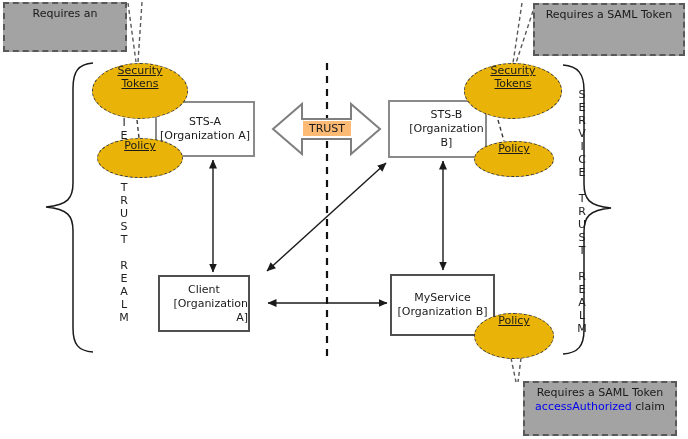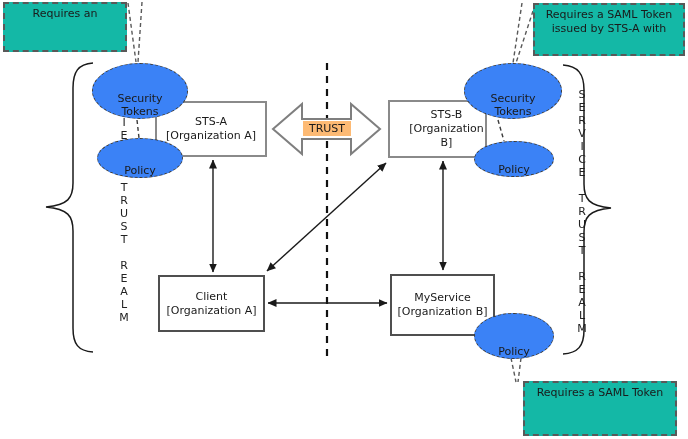--- a/index.html
+++ b/index.html
@@ -9,27 +9,27 @@
   }
   .layer-svg{position:absolute;left:0;top:0;z-index:2;}
   .nodebox{
     position:absolute;z-index:1;background:#ffffff;box-sizing:border-box;
     display:flex;flex-direction:column;align-items:center;justify-content:center;
     font-size:11px;line-height:14px;text-align:center;
   }
   .nodebox.light{border:2px solid #8a8a8a;}
   .nodebox.dark{border:2px solid #4f4f4f;}
   .ellipse{
-    position:absolute;z-index:3;background:#3b82f6;box-sizing:border-box;
+    position:absolute;z-index:3;background:#eab308;box-sizing:border-box;
     border:1.6px dashed #3c3c3c;border-radius:50%;
-    display:flex;align-items:flex-end;justify-content:center;
-    font-size:11px;line-height:13px;text-align:center;white-space:pre-line;
+    display:flex;align-items:flex-start;justify-content:center;
+    font-size:11px;line-height:13px;text-align:center;white-space:pre-line;text-decoration:underline;
   }
   .callout{
-    position:absolute;z-index:4;background:#14b8a6;box-sizing:border-box;
+    position:absolute;z-index:4;background:#a3a3a3;box-sizing:border-box;
     border:2px dashed #595959;padding:3px 2px;
     font-size:11px;line-height:14px;text-align:center;
   }
   .claim{color:#0000ee;}
   .realm-label{
     position:absolute;z-index:1;font-size:11px;line-height:13px;
     text-align:center;white-space:pre-line;color:#222222;
   }
   .trust-label{
     position:absolute;z-index:3;background:#fdba74;
@@ -69,31 +69,31 @@
 
     <line x1="137" y1="120" x2="139" y2="138" stroke="#3c3c3c" stroke-width="1.4" stroke-dasharray="4 3"></line>
 
     <line x1="498" y1="120" x2="504" y2="141" stroke="#3c3c3c" stroke-width="1.4" stroke-dasharray="4 3"></line>
 
     <path d="M128,3 L136,62 M142,2 L138,62" fill="none" stroke="#595959" stroke-width="1.4" stroke-dasharray="4 3"></path>
     <path d="M522,3 L513,63 M533,11 L516,63" fill="none" stroke="#595959" stroke-width="1.4" stroke-dasharray="4 3"></path>
     <path d="M511,358 L516,382 M521,358 L518,382" fill="none" stroke="#595959" stroke-width="1.4" stroke-dasharray="4 3"></path>
   </svg>
 
-  <div class="nodebox light" style="left:155px;top:101px;width:112px;height:56px;">
+  <div class="nodebox light" style="left:155px;top:101px;width:100px;height:56px;">
     <div>STS-A</div>
     <div>[Organization A]</div>
   </div>
 
   <div class="nodebox light" style="left:388px;top:100px;width:99px;height:58px;padding-left:18px;">
     <div>STS-B</div>
     <div>[Organization B]</div>
   </div>
 
-  <div class="nodebox dark" style="left:158px;top:275px;width:107px;height:57px;text-align:right;">
+  <div class="nodebox dark" style="left:158px;top:275px;width:92px;height:57px;text-align:right;">
     <div>Client</div>
     <div>[Organization A]</div>
   </div>
 
   <div class="nodebox dark" style="left:390px;top:274px;width:105px;height:62px;">
     <div>MyService</div>
     <div>[Organization B]</div>
   </div>
 
   <div class="ellipse" style="left:92px;top:63px;width:96px;height:56px;">
@@ -158,20 +158,20 @@
 A
 L
 M</div>
 
   <div class="callout" style="left:3px;top:2px;width:124px;height:50px;">
     <div>Requires an</div>
   </div>
 
   <div class="callout" style="left:533px;top:3px;width:152px;height:53px;">
     <div>Requires a SAML Token</div>
-    <div>issued by STS-A with</div>
   </div>
 
   <div class="callout" style="left:523px;top:381px;width:154px;height:55px;">
     <div>Requires a SAML Token</div>
+    <div><span class="claim">accessAuthorized</span> <span>claim</span></div>
   </div>
 
 </div>
 
 </body></html>

